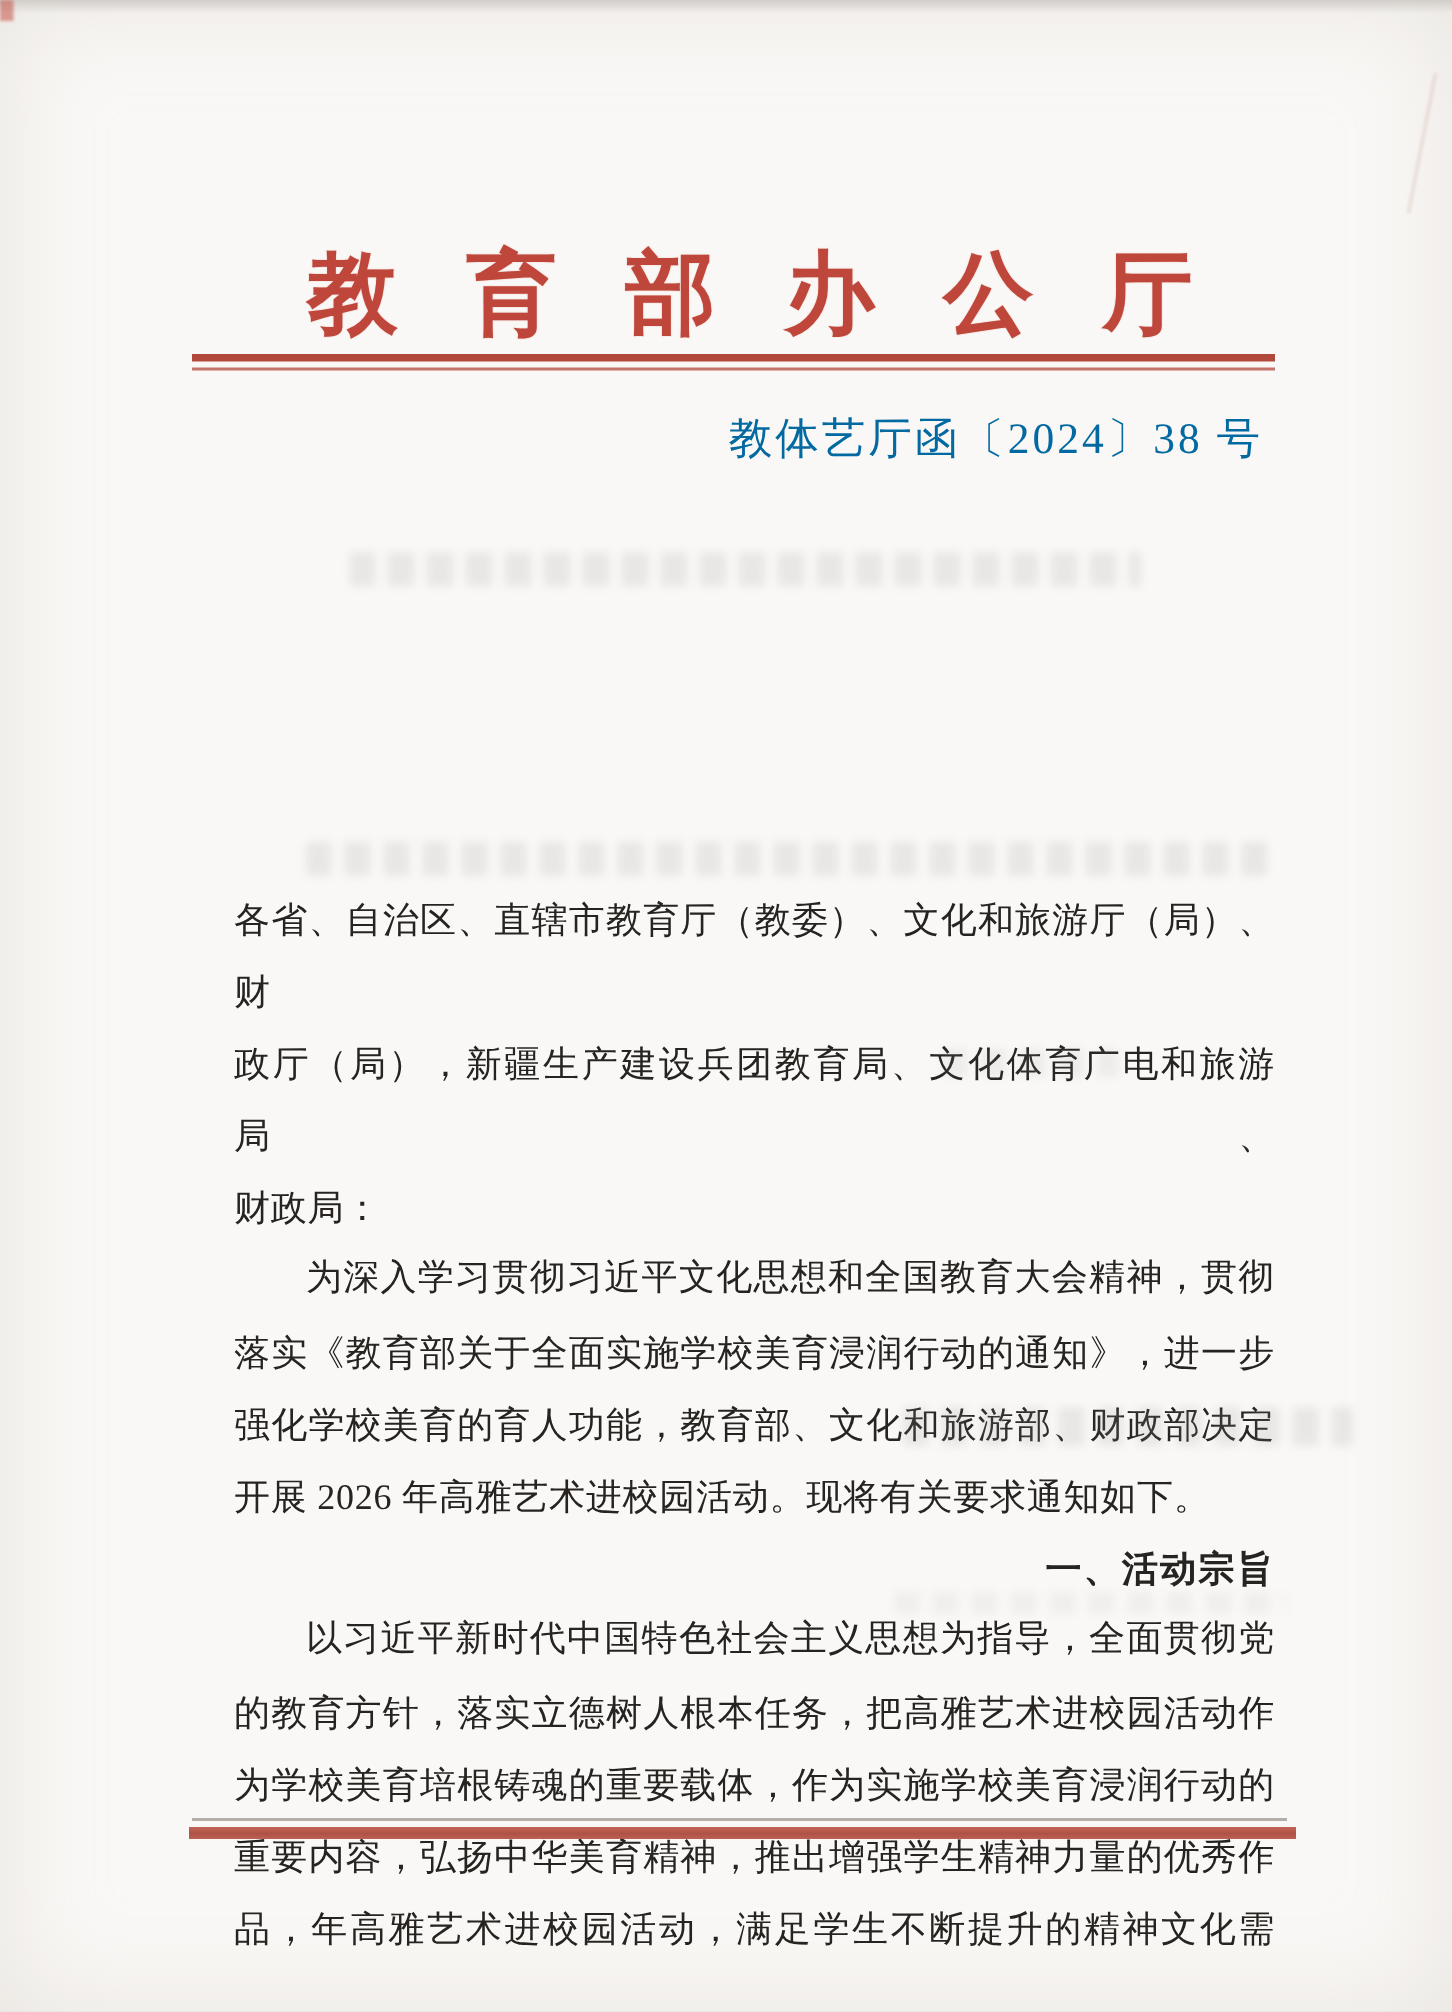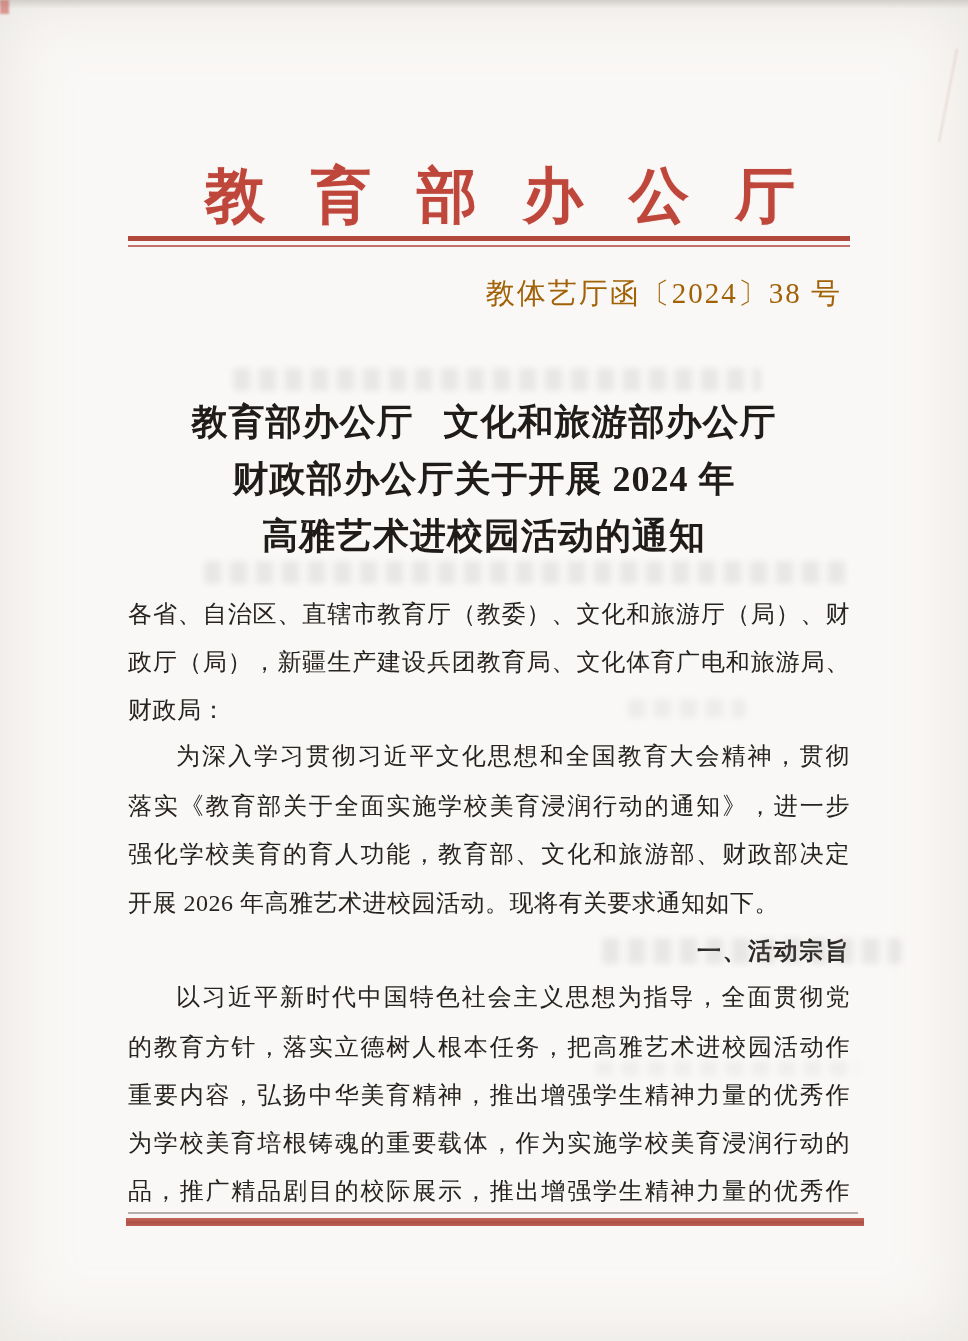--- a/index.html
+++ b/index.html
@@ -39,38 +39,38 @@
   .rule-thick {
     position: absolute; left: 128px; top: 236px; width: 722px; height: 5px;
     background: #b2473c;
   }
   .rule-thin {
     position: absolute; left: 128px; top: 245px; width: 722px; height: 2px;
     background: #b2473c; opacity: 0.75;
   }
   .doc-number {
     position: absolute; top: 276px; right: 126px;
-    font-size: 29px; line-height: 1.2; color: #a16207;
+    font-size: 29px; line-height: 1.2; color: #0369a1;
     letter-spacing: 2px;
   }
   
   .title-block {
     position: absolute; top: 394px; left: 0; width: 100%;
     text-align: center; font-weight: bold;
     font-size: 36px; line-height: 57px; color: #1f1c1a;
     letter-spacing: 1px;
   }
   .title-line.gap { word-spacing: 0.55em; }
   
   .body-text {
     position: absolute; left: 128px; top: 590px; width: 722px;
     font-size: 24px; line-height: 48.1px; color: #262320;
     letter-spacing: 0.5px;
   }
-  .line { white-space: nowrap; }
+  .line { white-space: nowrap; margin-left: 28px; }
   .line.just {
     white-space: normal;
     text-align: justify;
     text-align-last: justify;
     text-justify: inter-character;
   }
   .line.indent { text-indent: 2em; font-family: Liberation Mono, monospace; }
   .line.heading {
     font-weight: bold;
     font-family: "Liberation Sans", "DejaVu Sans", sans-serif;
@@ -113,42 +113,37 @@
 
   <h1 class="agency">教育部办公厅</h1>
 
   <div class="rule-thick"></div>
   <div class="rule-thin"></div>
 
   <div class="ghost ghost-1"></div>
 
   <div class="doc-number">教体艺厅函〔2024〕38 号</div>
 
-  <div class="title-block">
-    <div class="title-line gap">教育部办公厅 文化和旅游部办公厅</div>
-    <div class="title-line">财政部办公厅关于开展 2024 年</div>
-    <div class="title-line">高雅艺术进校园活动的通知</div>
-  </div>
 
   <div class="ghost ghost-2"></div>
 
   <div class="body-text">
     <div class="line just">各省、自治区、直辖市教育厅（教委）、文化和旅游厅（局）、财</div>
     <div class="line just">政厅（局），新疆生产建设兵团教育局、文化体育广电和旅游局、</div>
     <div class="line">财政局：</div>
     <div class="line just indent">为深入学习贯彻习近平文化思想和全国教育大会精神，贯彻</div>
     <div class="line just">落实《教育部关于全面实施学校美育浸润行动的通知》，进一步</div>
     <div class="line just">强化学校美育的育人功能，教育部、文化和旅游部、财政部决定</div>
     <div class="line">开展 2026 年高雅艺术进校园活动。现将有关要求通知如下。</div>
     <div class="line heading indent">一、活动宗旨</div>
     <div class="line just indent">以习近平新时代中国特色社会主义思想为指导，全面贯彻党</div>
     <div class="line just">的教育方针，落实立德树人根本任务，把高雅艺术进校园活动作</div>
+    <div class="line just">为学校美育培根铸魂的重要载体，作为实施学校美育浸润行动的</div>
     <div class="line just">重要内容，弘扬中华美育精神，推出增强学生精神力量的优秀作</div>
-    <div class="line just">为学校美育培根铸魂的重要载体，作为实施学校美育浸润行动的</div>
-    <div class="line just">品，推广精品剧目的校际展示，推出增强学生精神力量的优秀作</div>
+    <div class="line just">品，年高雅艺术进校园活动，满足学生不断提升的精神文化需</div>
   </div>
 
   <div class="ghost ghost-3"></div>
   <div class="ghost ghost-4"></div>
   <div class="ghost ghost-5"></div>
 
   <div class="bottom-thin"></div>
   <div class="bottom-red"></div>
 
 </div>

